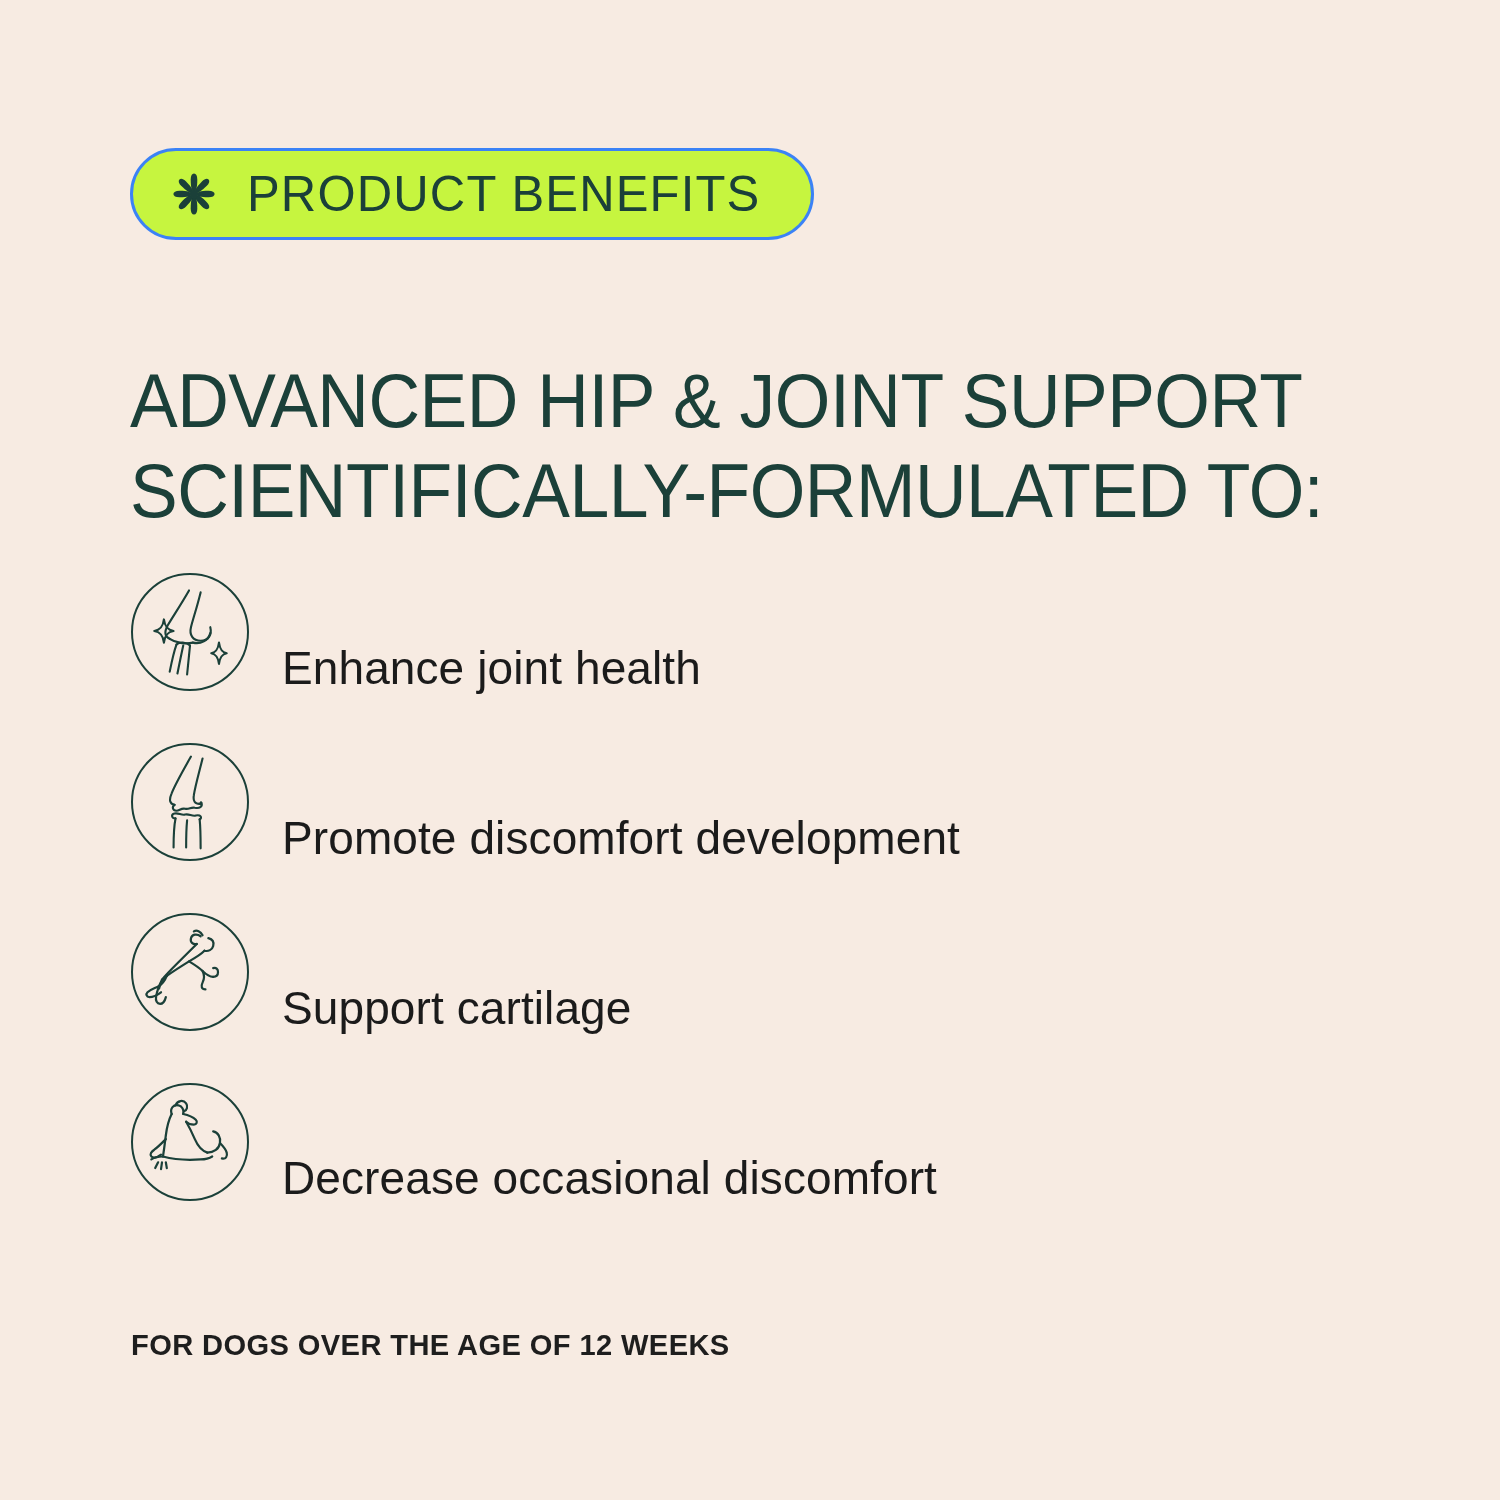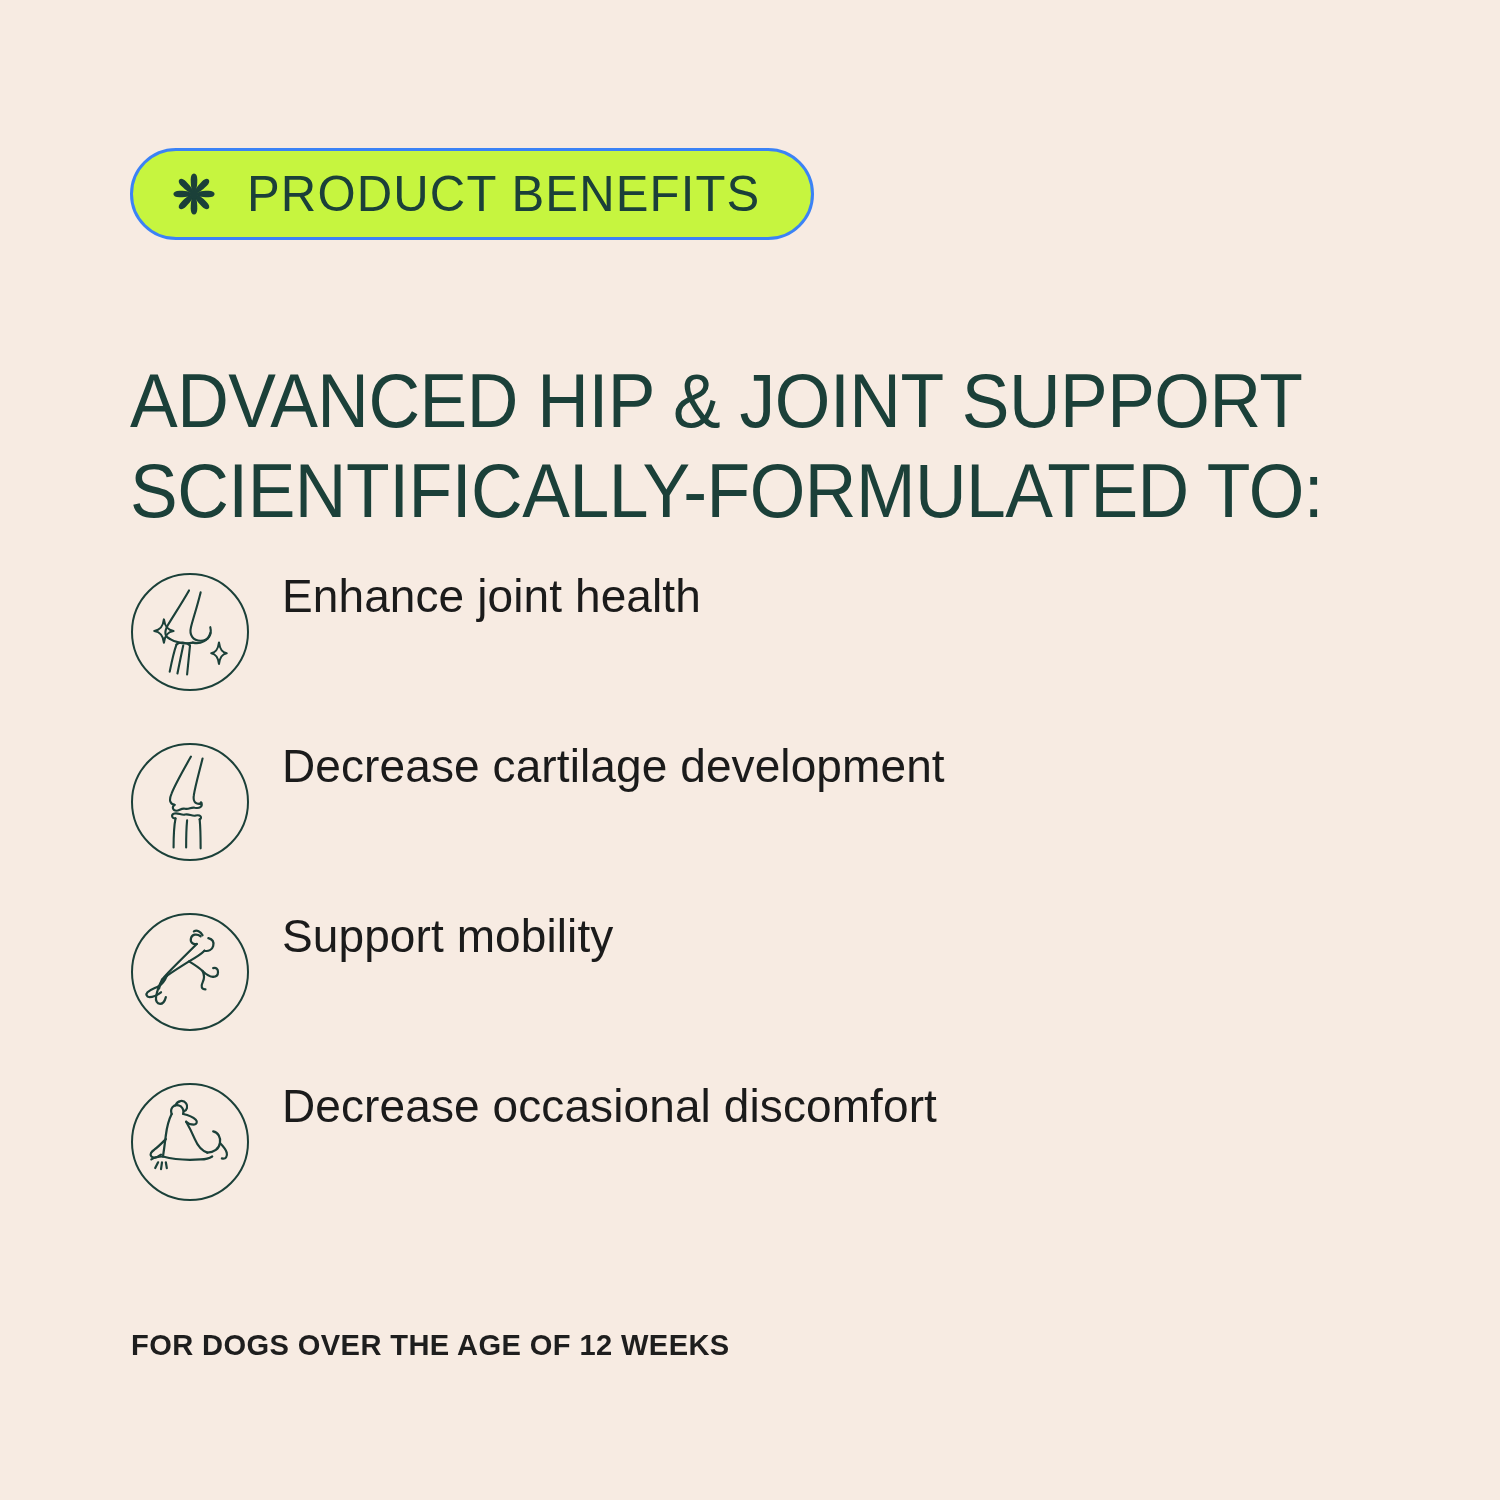--- a/index.html
+++ b/index.html
@@ -69,21 +69,21 @@
 
   
   .benefits {
     position: absolute;
     left: 131px;
     top: 573px;
     width: 1250px;
   }
   .benefit-row {
     display: flex;
-    align-items: flex-start;
+    align-items: flex-end;
     height: 118px;
     margin-bottom: 52px;
     gap: 33px;
   }
   .benefit-row:last-child { margin-bottom: 0; }
   .benefit-icon {
     width: 118px;
     height: 118px;
     flex: 0 0 auto;
     border-radius: 50%;
@@ -199,21 +199,21 @@
           <path d="M43 62 C40 64 41 68 45 68 C48 68 50 65 54 66 C58 67 60 64 64 65 C69 66 72 64 71 60 C70 58 70 61 69 61"></path>
 
           <path d="M44 76 C40 76 39 72 43 71 C47 70 50 73 54 72 C58 71 61 74 65 73 C70 72 72 75 69 77"></path>
 
           <path d="M44 76 C42 86 42 96 42 106"></path>
           <path d="M69 77 C70 87 70 97 70 107"></path>
           <path d="M56 78 C55 88 55 98 55 106"></path>
         </g>
       </svg>
     </span>
-    <span class="benefit-label">Decrease cartilage development</span>
+    <span class="benefit-label">Promote discomfort development</span>
   </div>
 
   <div class="benefit-row">
     <span class="benefit-icon">
       <svg viewBox="0 0 118 118">
         <g fill="none" stroke="#1B4039" stroke-width="2.3" stroke-linecap="round" stroke-linejoin="round">
 
           <path d="M78 24 C82 25 84 28 83 32 C82 36 78 38 74 37"></path>
 
           <path d="M70 22 C66 19 61 20 60 24 C59 28 62 31 66 30"></path>
@@ -229,21 +229,21 @@
 
           <path d="M58 48 C63 51 68 54 72 58 C76 62 79 64 83 64"></path>
           <path d="M72 58 C74 62 74 66 72 70 C70 74 71 77 75 77"></path>
 
           <path d="M83 64 C86 64 88 62 88 59 C88 56 86 54 83 55"></path>
 
           <path d="M35 63 C31 66 28 71 27 76"></path>
         </g>
       </svg>
     </span>
-    <span class="benefit-label">Support mobility</span>
+    <span class="benefit-label">Support cartilage</span>
   </div>
 
   <div class="benefit-row">
     <span class="benefit-icon">
       <svg viewBox="0 0 118 118">
         <g fill="none" stroke="#1B4039" stroke-width="2.3" stroke-linecap="round" stroke-linejoin="round">
 
           <path d="M40 30 C38 24 42 20 47 21 C51 22 53 26 52 30"></path>
 
           <path d="M44 21 C46 16 52 15 55 19 C57 22 56 26 53 27"></path>

